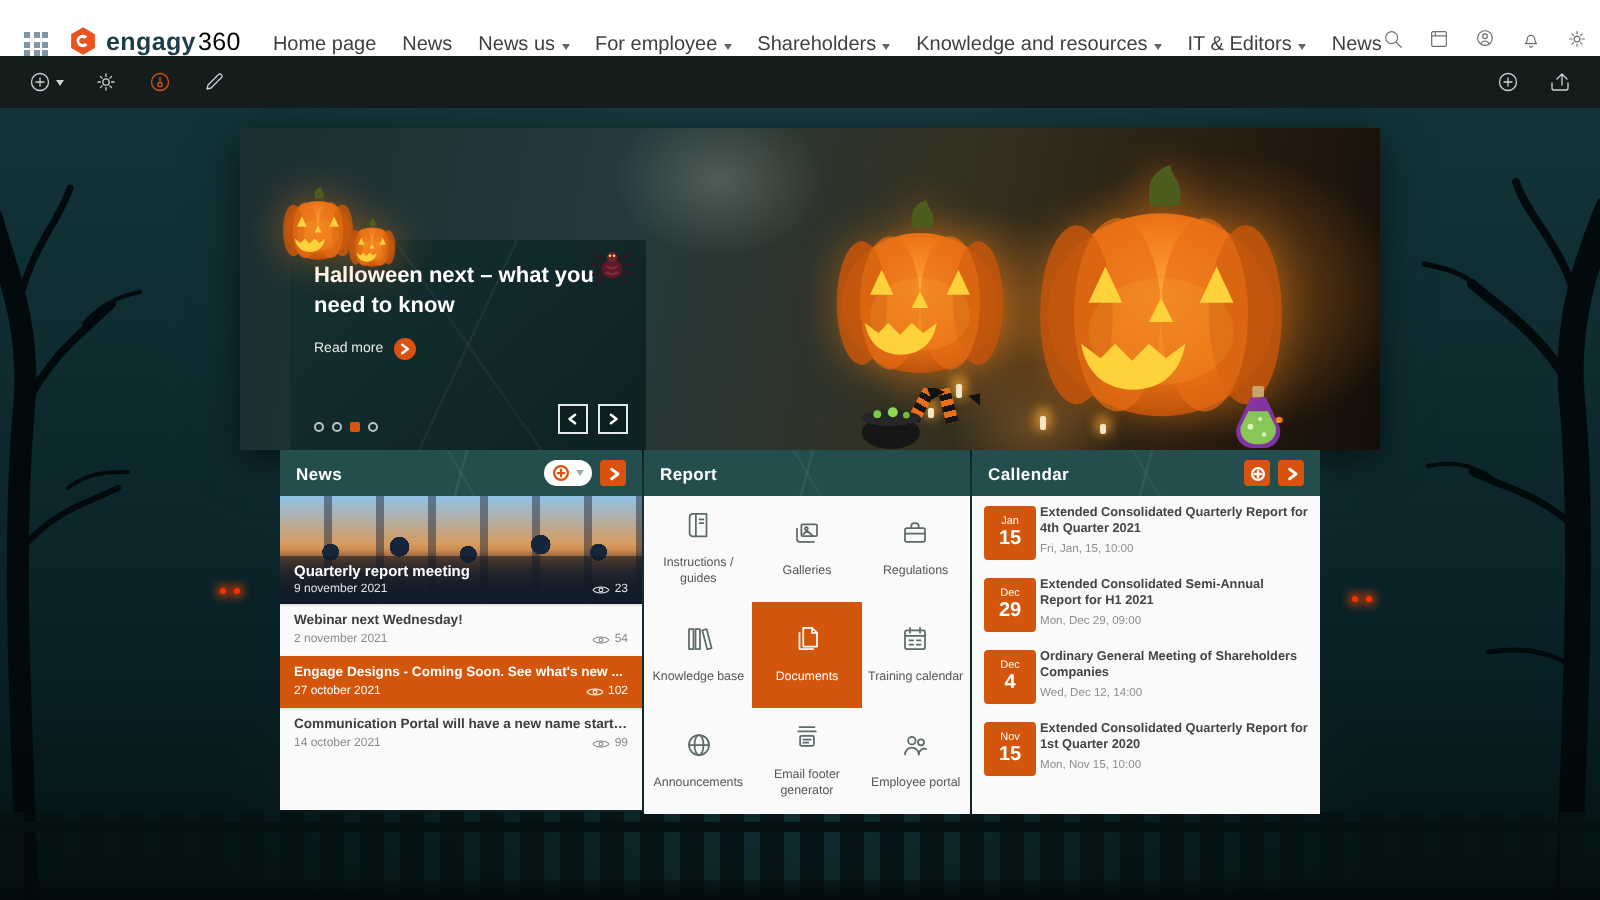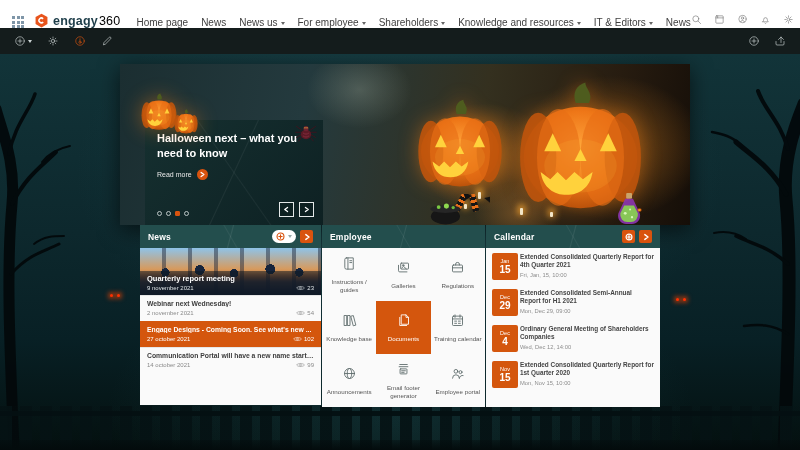--- a/index.html
+++ b/index.html
@@ -85,21 +85,21 @@
   .oc-btn{width:13px;height:13px;background:#d9530e;border-radius:2px;display:flex;align-items:center;justify-content:center;cursor:pointer}
   .oc-btn svg{width:8px;height:8px}
   .news-pill{height:13px;background:#fff;border-radius:7px;display:flex;align-items:center;padding:0 4px;gap:3px;cursor:pointer}
   .news-pill svg{width:9px;height:9px;stroke:#d9530e;fill:none;stroke-width:1.5;stroke-linecap:round}
   .pill-caret{width:0;height:0;border-left:2.5px solid transparent;border-right:2.5px solid transparent;border-top:3px solid #9aa}
   .col-body{background:#fafafa}
 
   
   .col-news{left:140px;width:181px}
   .col-news .col-body{height:157px;overflow:hidden}
-  .featured{height:47px;position:relative;cursor:pointer;background:
+  .featured{height:54px;position:relative;cursor:pointer;background:
       radial-gradient(6px 6px at 14% 52%, #16243c 70%, transparent 71%),
       radial-gradient(7px 7px at 33% 47%, #16243c 70%, transparent 71%),
       radial-gradient(6px 6px at 52% 54%, #16243c 70%, transparent 71%),
       radial-gradient(7px 7px at 72% 45%, #16243c 70%, transparent 71%),
       radial-gradient(6px 6px at 88% 52%, #16243c 70%, transparent 71%),
       linear-gradient(180deg, rgba(20,32,56,0) 50%, rgba(20,32,56,.75) 72%, rgba(15,25,45,.95) 100%),
       repeating-linear-gradient(90deg, rgba(18,28,50,0) 0 22px, rgba(18,28,50,.45) 22px 26px),
       linear-gradient(180deg,#8fc3e8 0%,#d79a5d 45%,#b36a3a 62%,#27354f 100%)}
   .feat-overlay{position:absolute;left:0;right:0;bottom:0;background:rgba(16,26,32,.55);padding:3px 7px 4px;color:#fff}
   .feat-title{font-size:7.5px;font-weight:700}
@@ -597,21 +597,21 @@
                 <span>99</span>
               </span>
             </div>
           </div>
         </div>
     </div>
   </section>
 
   <section class="col col-tools">
     <div class="col-head">
-      <span>Employee</span>
+      <span>Report</span>
     </div>
     <div class="col-body tools">
 
         <div class="tool">
           <span class="tool-ic"><svg class="uic" viewBox="0 0 24 24">
               <use href="#i-guides"></use>
             </svg></span>
           <span class="tool-label">Instructions / guides</span>
         </div>
 

